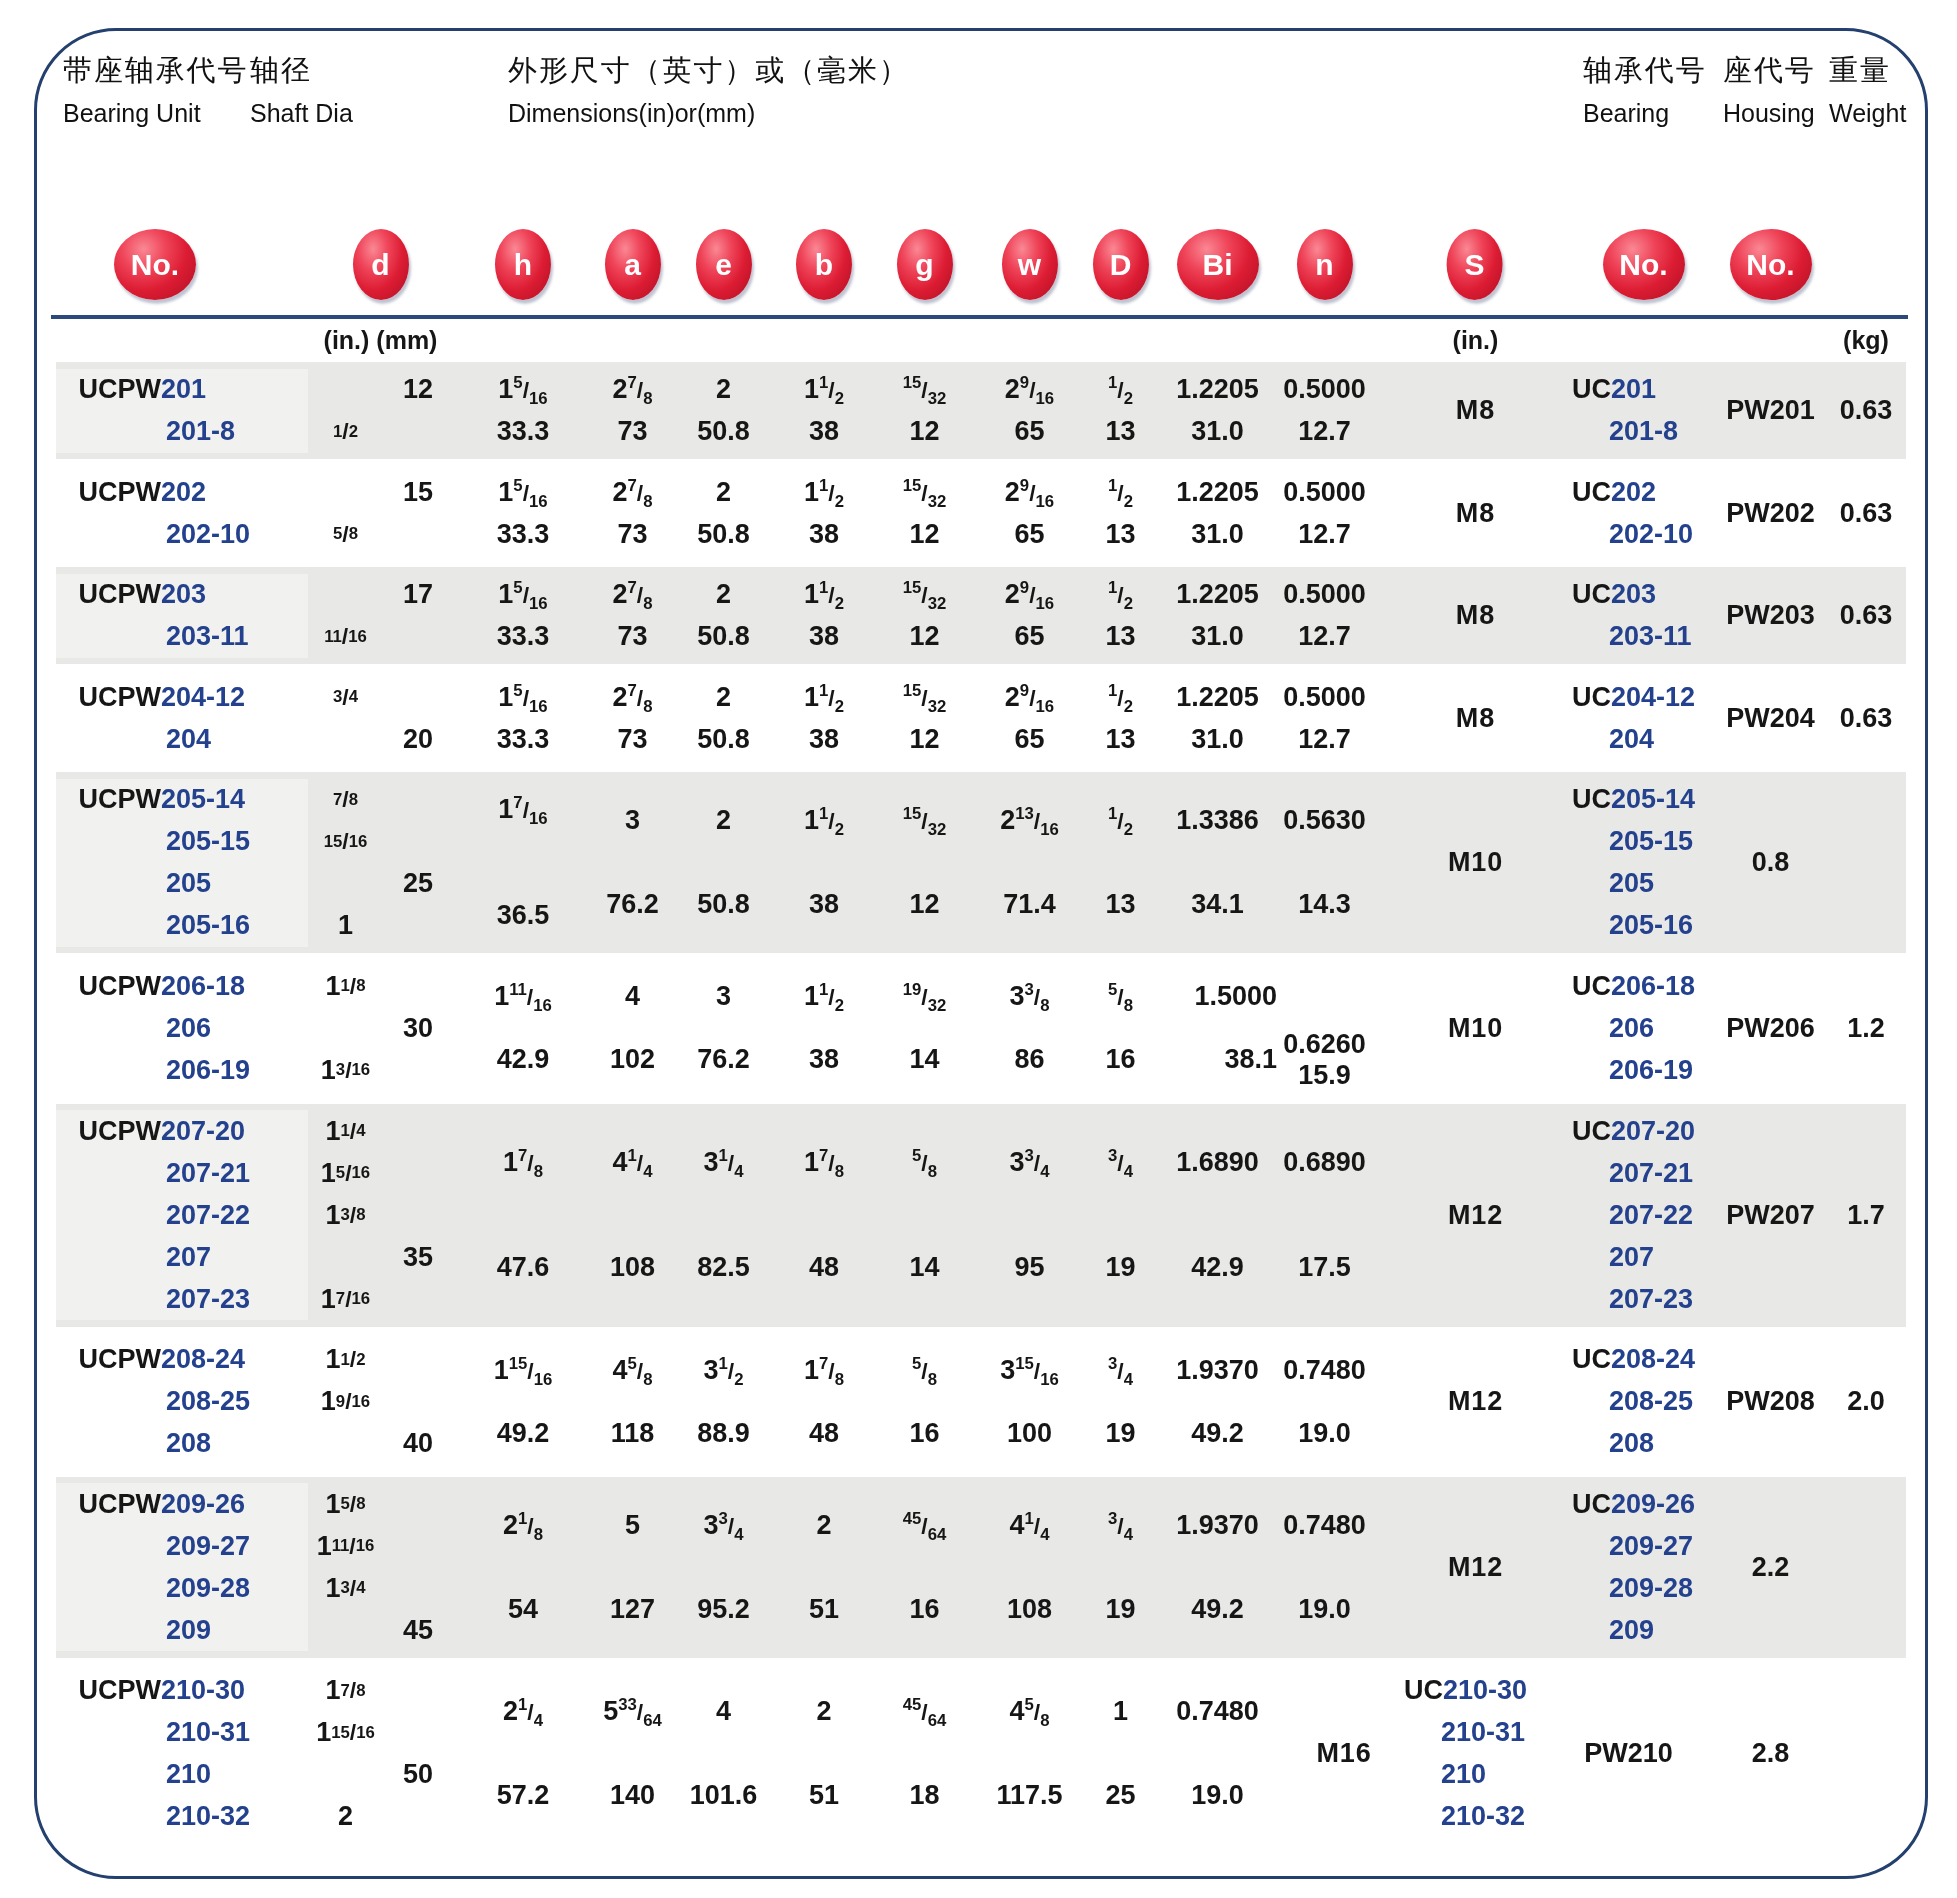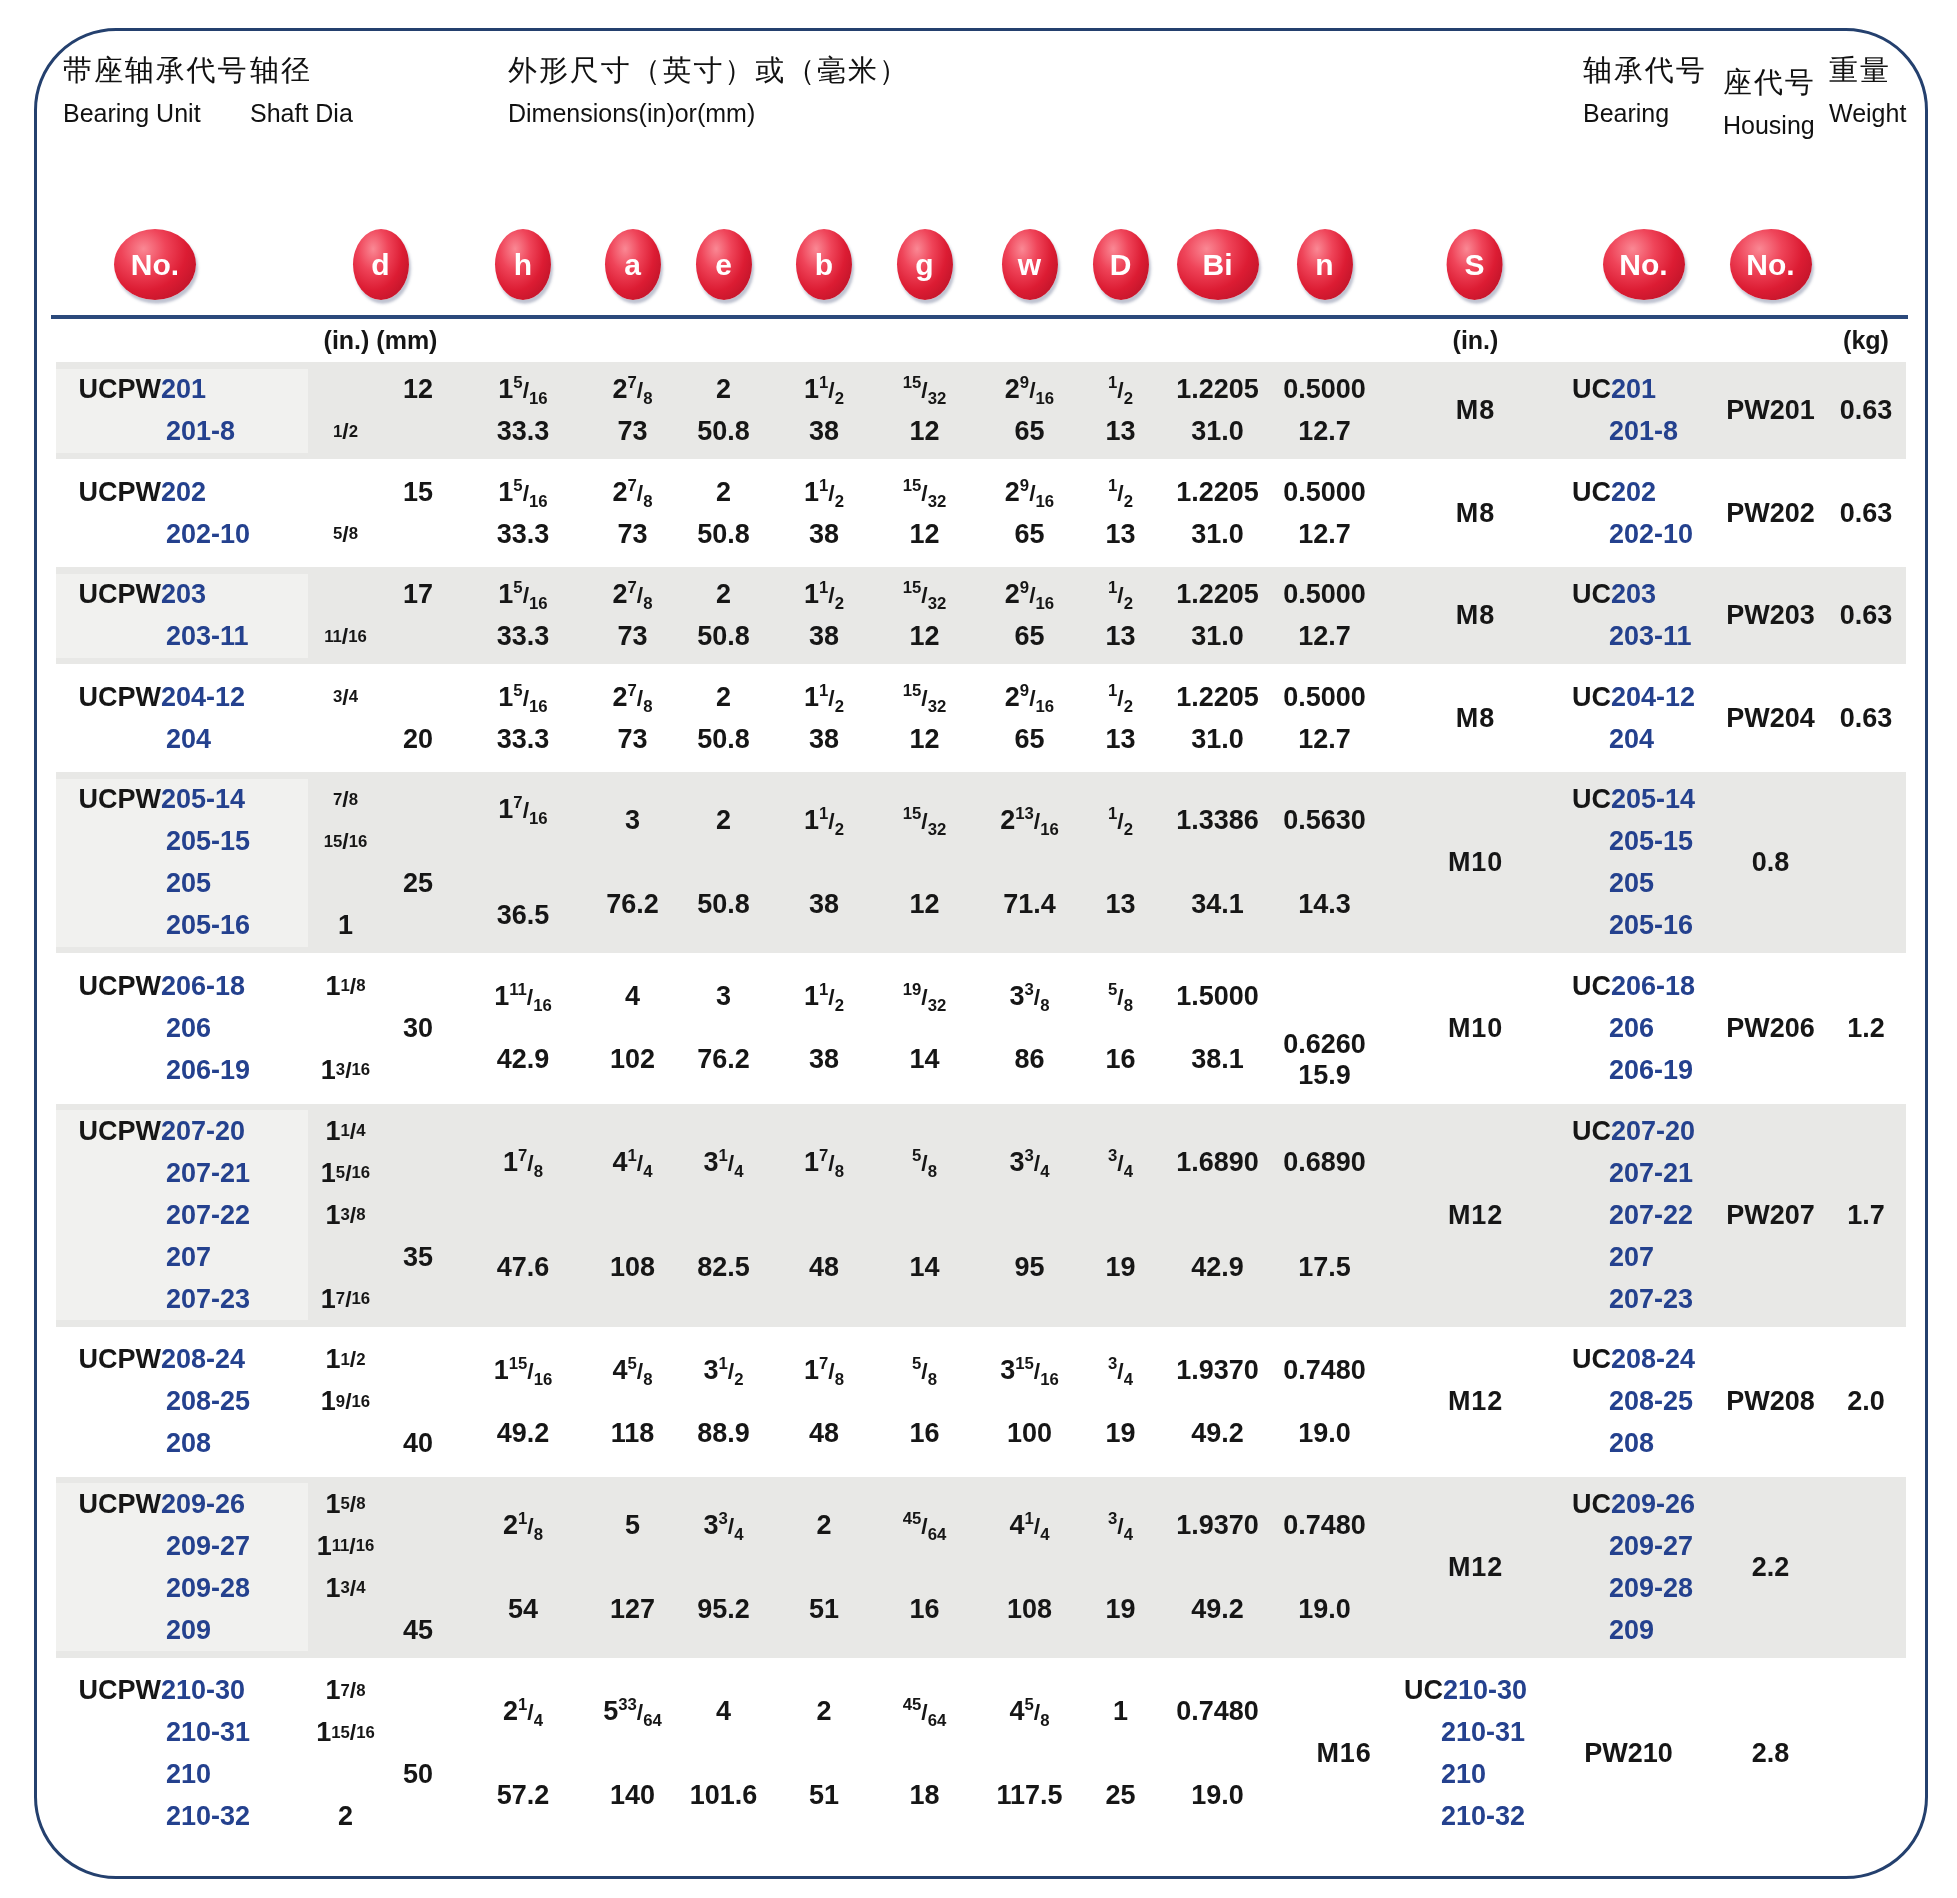--- a/index.html
+++ b/index.html
@@ -9,21 +9,21 @@
 
   
   .frame{position:absolute;left:34px;top:28px;right:30px;bottom:20.5px;
          border:3.7px solid #24406e;border-radius:82px;pointer-events:none;}
 
   
   .hdr{position:absolute;top:51px;}
   .hdr .zh{font-size:29px;letter-spacing:1.9px;color:#111;}
   .hdr .en{font-size:25px;margin-top:8.4px;color:#111;}
   .hdr-unit{left:63px;}   .hdr-shaft{left:250px;}  .hdr-dims{left:508px;}
-  .hdr-bearing{left:1583px;} .hdr-housing{left:1723px;margin-top:12px;} .hdr-weight{left:1829px;}
+  .hdr-bearing{left:1583px;} .hdr-housing{left:1723px;} .hdr-weight{left:1829px;}
 
   
   .cols{display:grid;
         grid-template-columns:252px 75px 70px 140px 79px 103px 98px 103px 107px 75px 119px 95px 168px 177px 107px 84px;}
 
   
   .ballrow{position:absolute;left:56px;top:229px;width:1850px;align-items:center;}
   .ballcell{display:flex;justify-content:center;}
   .ball{width:56px;height:71px;border-radius:50%;
         background:radial-gradient(ellipse at 36% 28%, #fa8894 0%, #ef4459 30%, #dc1c33 58%, #ad0f23 100%);
@@ -563,21 +563,21 @@
           <div>14</div>
         </div>
         <div class="dim" style="height: 126px;">
           <div>3<sup>3</sup><span class="sl">/</span><sub>8</sub></div>
           <div>86</div>
         </div>
         <div class="dim" style="height: 126px;">
           <div><sup>5</sup><span class="sl">/</span><sub>8</sub></div>
           <div>16</div>
         </div>
-        <div class="dim" style="height: 126px;">
+        <div class="dim" style="height: 126px; align-items: flex-end;">
           <div>1.5000</div>
           <div>38.1</div>
         </div>
         <div class="dim" style="height: 126px; justify-content: flex-end;">
           <div>0.6260</div>
           <div>15.9</div>
         </div>
         <div class="c-s">M10</div>
         <div class="c-bear">
           <div class="line">

